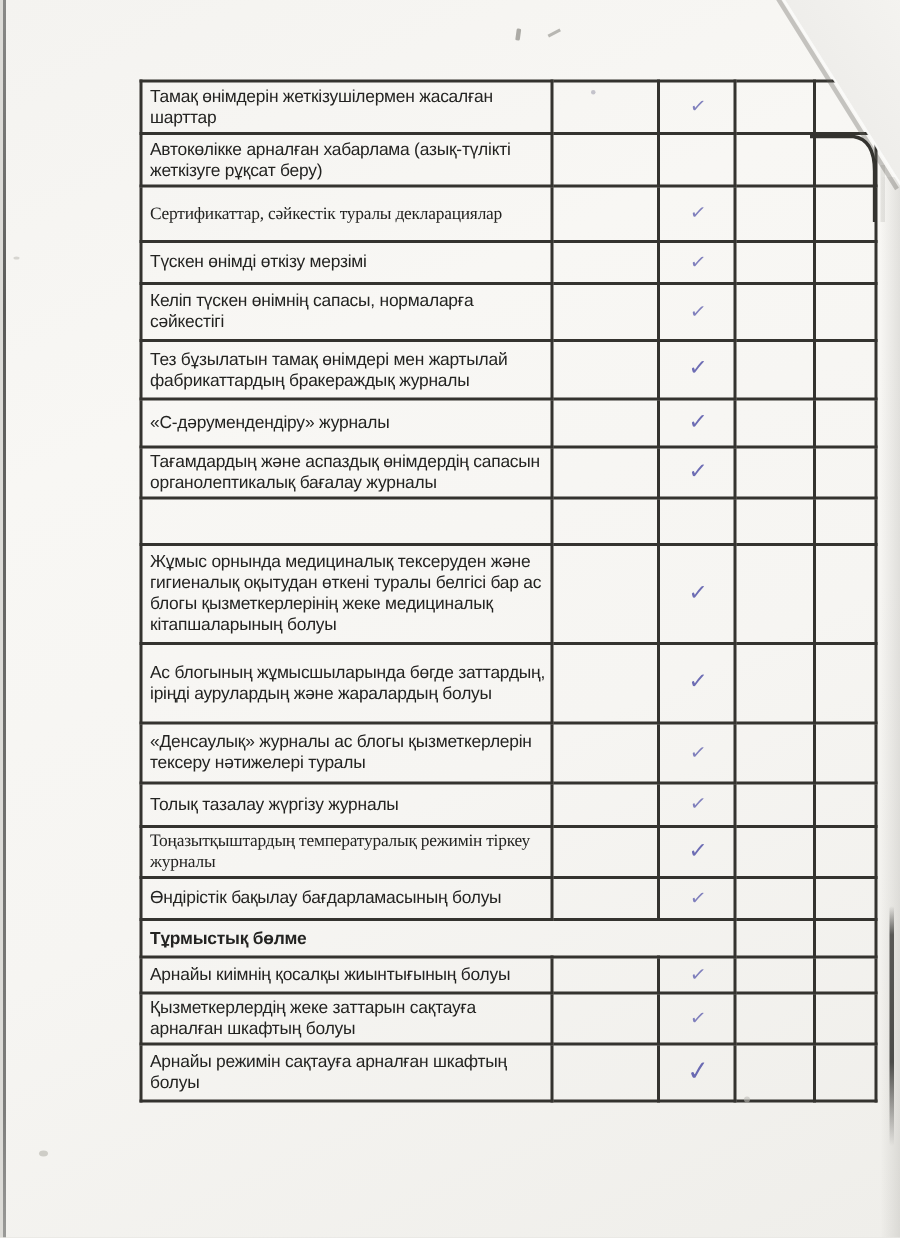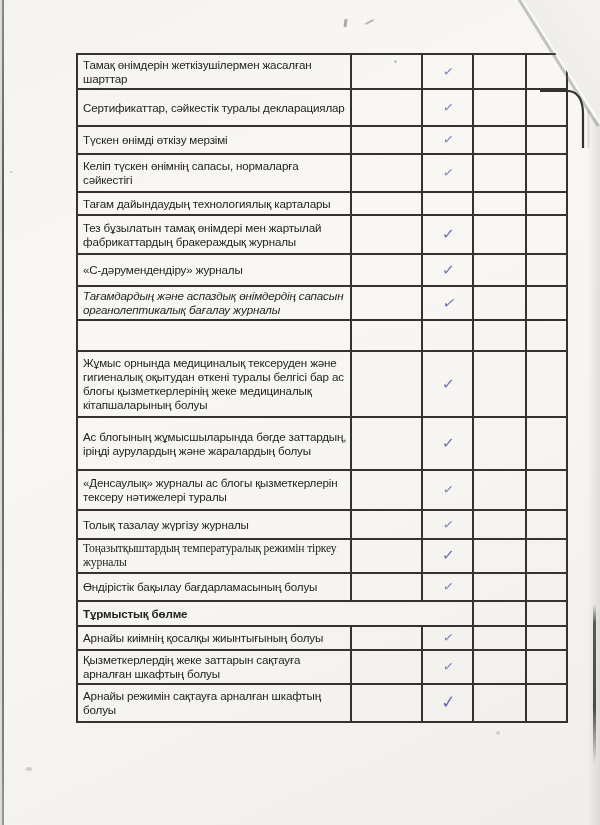--- a/index.html
+++ b/index.html
@@ -21,21 +21,21 @@
   .right-shade{
     position:absolute;right:0;top:118px;bottom:0;width:13px;
     background:linear-gradient(to right,rgba(255,255,255,0),rgba(110,108,102,0.16));
   }
   .br-streak{
     position:absolute;left:593px;top:604px;width:3px;height:160px;border-radius:2px;opacity:.85;
     background:linear-gradient(to bottom,rgba(60,60,58,0),#3f3f3d 12%,#30302e 65%,rgba(60,60,58,0));
   }
   
   table.checklist{
-    position:absolute;left:76px;top:53px;width:490px;z-index:1;
+    position:absolute;left:93px;top:53px;width:490px;z-index:1;
     border-collapse:collapse;table-layout:fixed;
   }
   table.checklist td{
     border:2px solid #34332f;
     padding:2px 3px 2px 5px;
     font-size:11.6px;line-height:14px;letter-spacing:-0.15px;
     color:#232321;vertical-align:middle;overflow:hidden;
   }
   td.check-cell{text-align:center;padding:1px;}
   td.section-cell{font-weight:bold;font-size:12.2px;margin-top:40px;}
@@ -79,63 +79,63 @@
       <col style="width:41px">
   </colgroup>
   <tbody id="rows-container">
       <tr style="height: 35px;">
         <td>Тамақ өнімдерін жеткізушілермен жасалған шарттар</td>
         <td></td>
         <td class="check-cell"><span class="check v1">✓</span></td>
         <td></td>
         <td></td>
       </tr>
-      <tr style="height: 37px;">
+      <tr style="height: 35px;">
+        <td>Автокөлікке арналған хабарлама (азық-түлікті жеткізуге рұқсат беру)</td>
+        <td></td>
+        <td class="check-cell"></td>
+        <td></td>
+        <td></td>
+      </tr>
+      <tr style="height: 37px; font-family: Liberation Serif, serif;">
         <td>Сертификаттар, сәйкестік туралы декларациялар</td>
         <td></td>
         <td class="check-cell"><span class="check v1">✓</span></td>
         <td></td>
         <td></td>
       </tr>
       <tr style="height: 28px;">
         <td>Түскен өнімді өткізу мерзімі</td>
         <td></td>
         <td class="check-cell"><span class="check v1">✓</span></td>
         <td></td>
         <td></td>
       </tr>
       <tr style="height: 38px; margin-top: 36px;">
         <td>Келіп түскен өнімнің сапасы, нормаларға сәйкестігі</td>
         <td></td>
         <td class="check-cell"><span class="check v1">✓</span></td>
         <td></td>
         <td></td>
       </tr>
-      <tr style="height: 23px;">
-        <td>Тағам дайындаудың технологиялық карталары</td>
-        <td></td>
-        <td class="check-cell"></td>
-        <td></td>
-        <td></td>
-      </tr>
       <tr style="height: 39px; border-radius: 17px;">
         <td>Тез бұзылатын тамақ өнімдері мен жартылай фабрикаттардың бракераждық журналы</td>
         <td></td>
         <td class="check-cell"><span class="check v2">✓</span></td>
         <td></td>
         <td></td>
       </tr>
       <tr style="height: 32px;">
         <td>«С-дәрумендендіру» журналы</td>
         <td></td>
         <td class="check-cell"><span class="check v2">✓</span></td>
         <td></td>
         <td></td>
       </tr>
-      <tr style="height: 26px; font-style: italic;">
+      <tr style="height: 26px;">
         <td>Тағамдардың және аспаздық өнімдердің сапасын органолептикалық бағалау журналы</td>
         <td></td>
         <td class="check-cell"><span class="check v2">✓</span></td>
         <td></td>
         <td></td>
       </tr>
       <tr style="height: 31px;">
         <td></td>
         <td></td>
         <td class="check-cell"></td>

